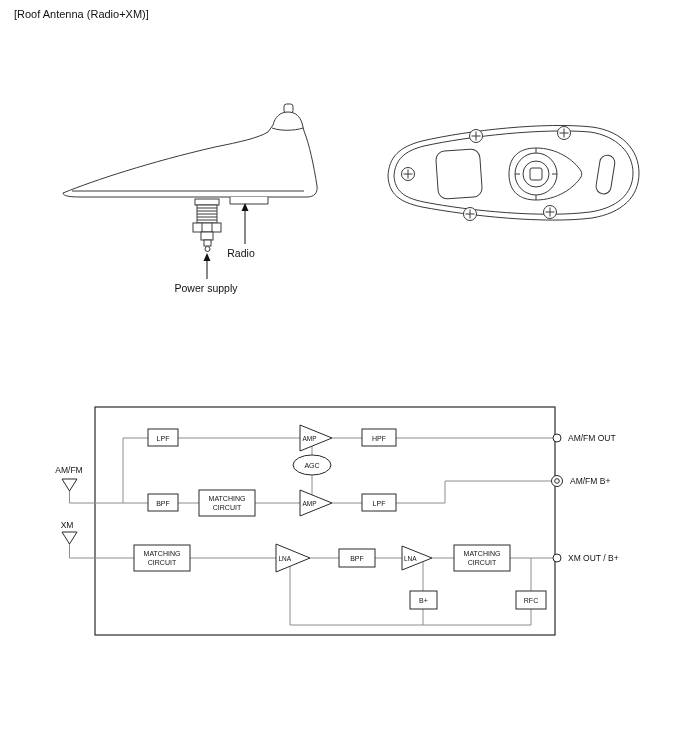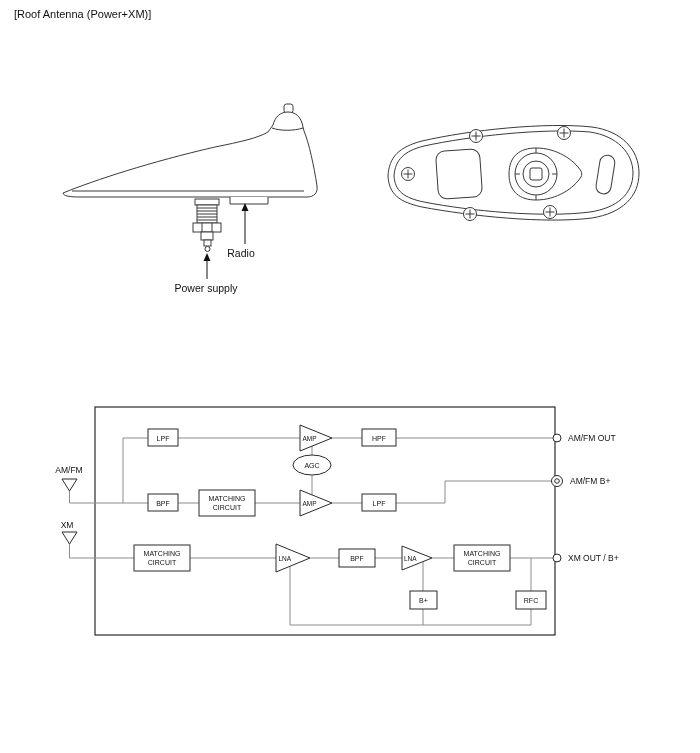--- a/index.html
+++ b/index.html
@@ -25,21 +25,21 @@
   .io-t{font-family:"Liberation Sans",sans-serif;font-size:8.5px;fill:#111;}
   .call-t{font-family:"Liberation Sans",sans-serif;font-size:10.5px;fill:#111;}
   .arrow{fill:#111;stroke:none;}
   .leader{stroke:#111;stroke-width:1;fill:none;}
 </style>
 </head>
 <body>
 
 <div class="page">
 
-  <div class="page-title">[Roof Antenna (Power+XM)]</div>
+  <div class="page-title">[Roof Antenna (Radio+XM)]</div>
 
   <svg width="700" height="753" viewBox="0 0 700 753">
 
     <g>
 
       <rect class="illf" x="284" y="104" width="9" height="9" rx="2.5"></rect>
 
       <path class="illf" d="M63,193
            C 95,180 150,162 215,147
            C 240,142 258,138 268,132

